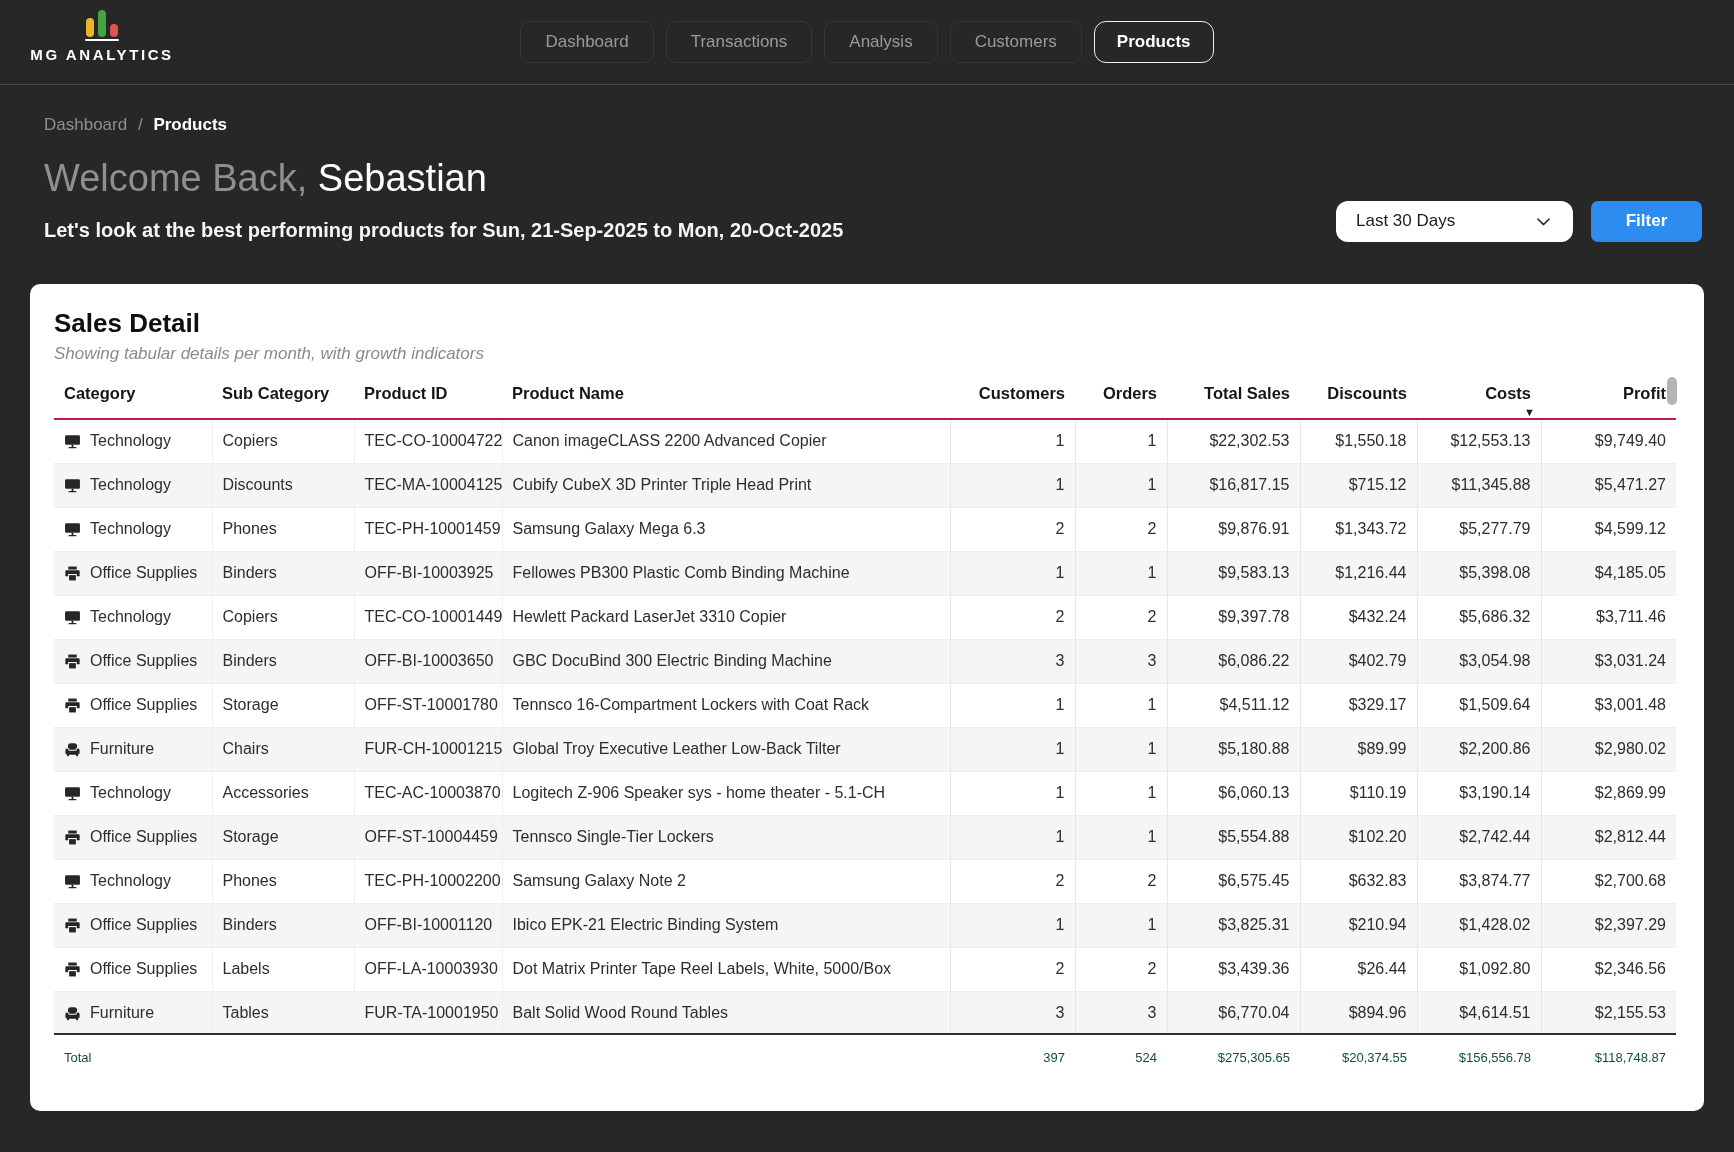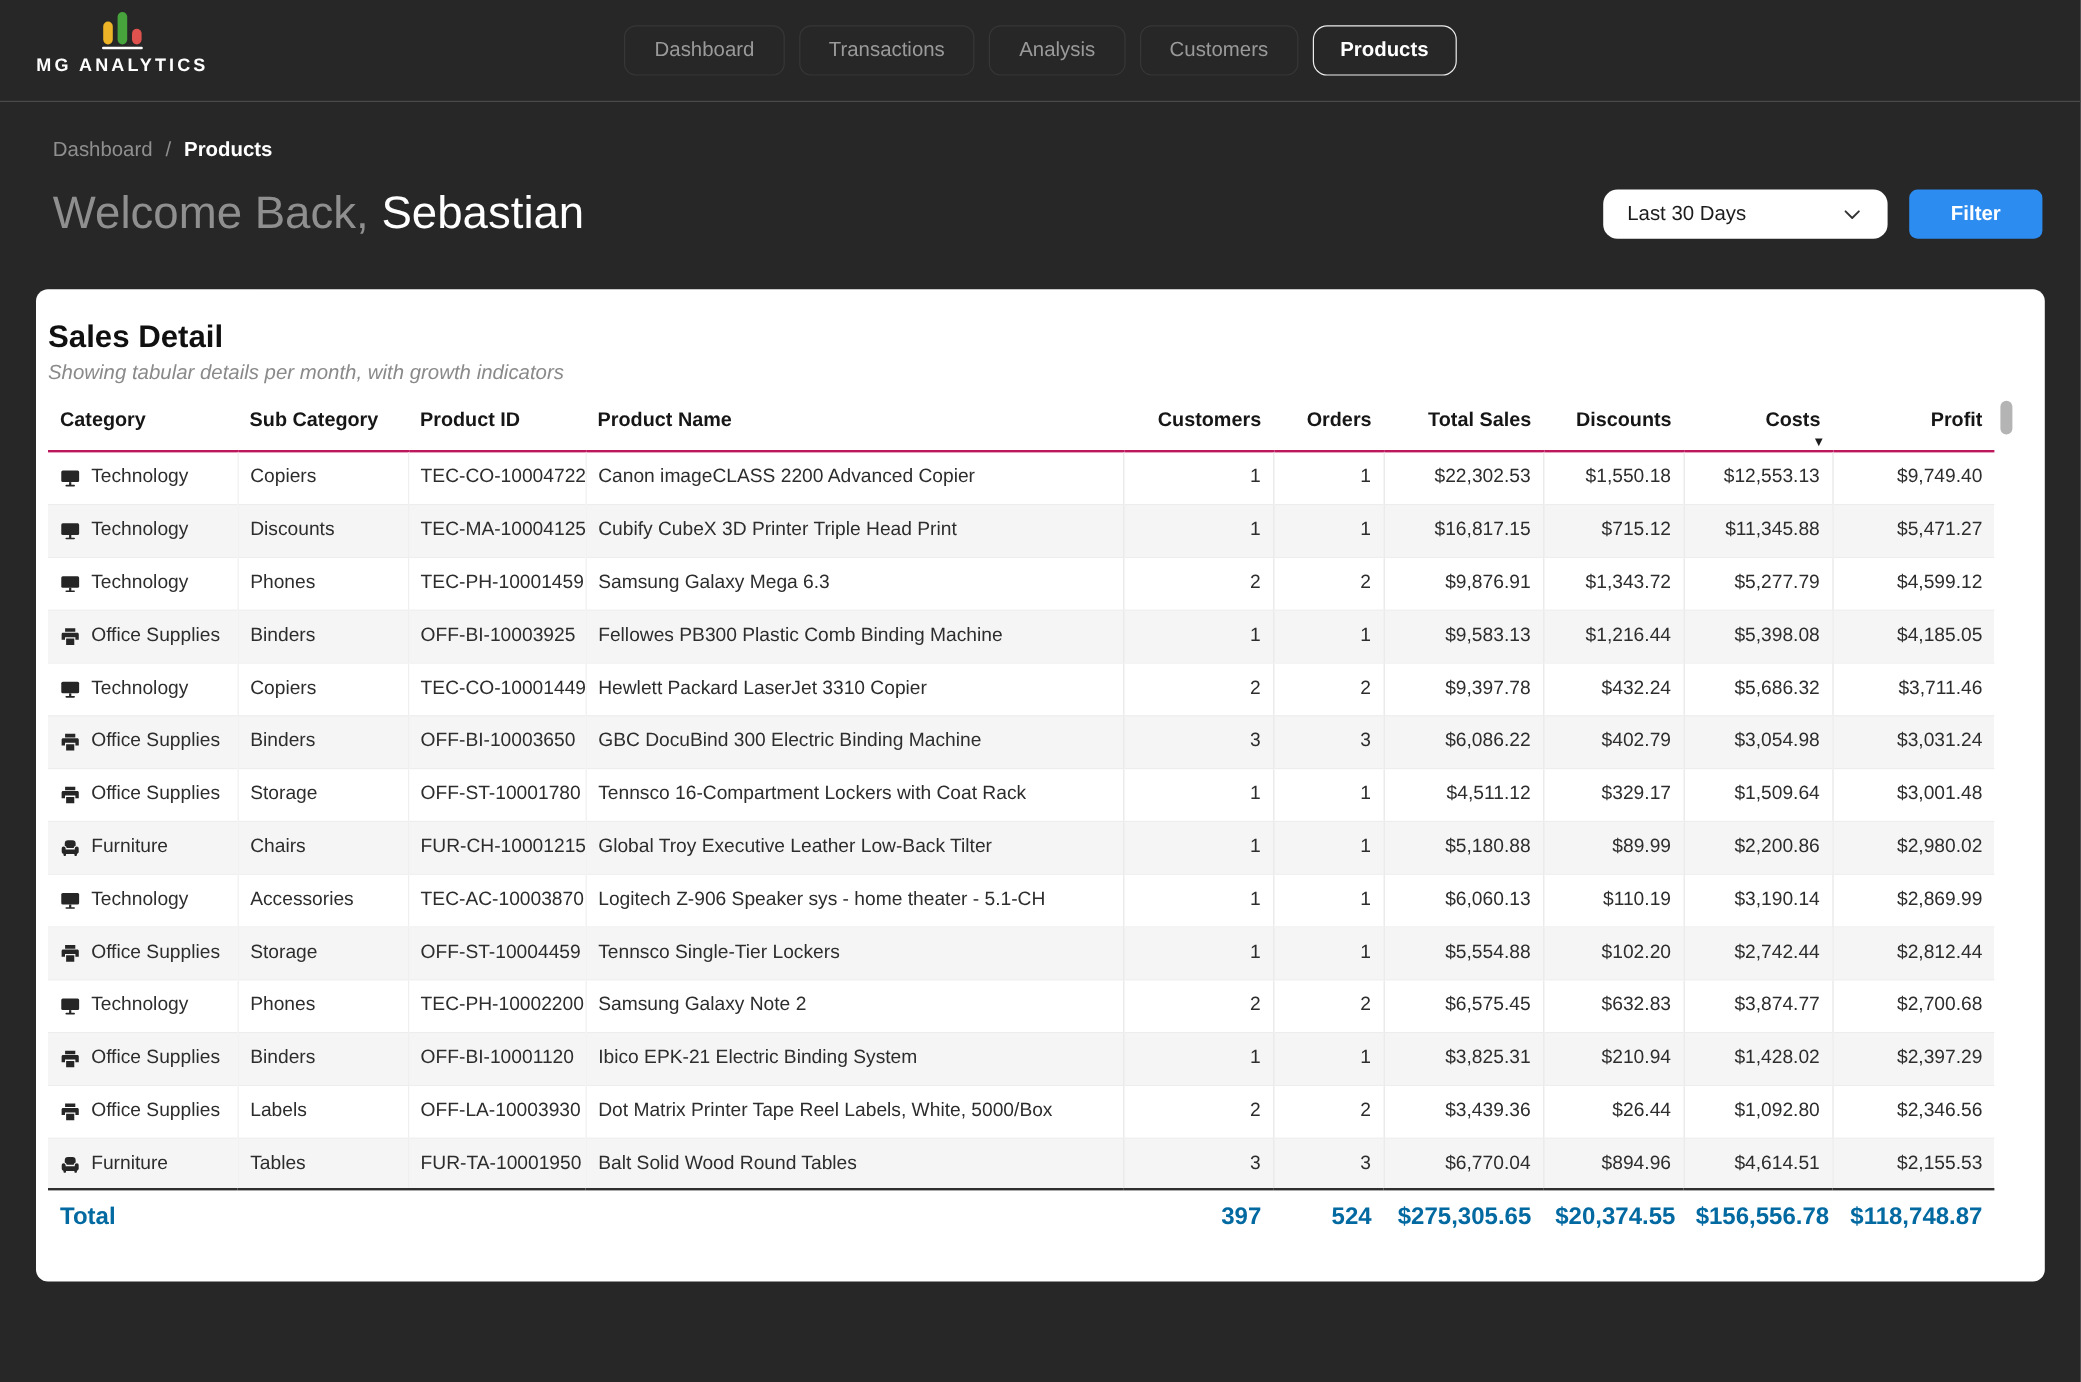--- a/index.html
+++ b/index.html
@@ -33,40 +33,40 @@
   .hero .name{color:#fff;font-weight:400}
   .hero .subtitle{color:#f5f5f5;font-size:20px;font-weight:600;margin:18px 0 2px}
   .controls{display:flex;gap:18px;align-items:center;margin-bottom:2px}
   .range{width:237px;height:41px;background:#fff;border:none;border-radius:12px;display:flex;align-items:center;
     justify-content:space-between;padding:0 20px;font-family:inherit;font-size:17px;color:#1c1c1c;cursor:pointer}
   .range svg{width:19px;height:19px}
   .filter{width:111px;height:41px;background:#2D8CF0;color:#fff;border:none;border-radius:7px;
     font-family:inherit;font-size:17px;font-weight:600;cursor:pointer}
   
   .card{position:relative;margin:40px 30px 0;background:#fff;border-radius:10px;height:827px;
-    padding:24px 10px 0;box-sizing:border-box}
+    padding:24px 24px 0;box-sizing:border-box}
   .card h2{margin:0;font-size:26px;font-weight:bold;color:#101010}
   .card .card-sub{margin:5px 0 0;font-size:17px;font-style:italic;color:#8a8a8a}
   .table-wrap{margin-top:12px;height:657px;overflow:hidden}
   table{border-collapse:collapse;table-layout:fixed;width:1622px}
   th{font-size:16.5px;font-weight:bold;color:#161616;text-align:left;padding:8px 10px 15px;
     position:relative;border-bottom:2px solid #be185d;white-space:nowrap}
   th.num{text-align:right}
   th .sort{position:absolute;right:6px;bottom:0;font-size:11px;color:#1d1d1d;line-height:1}
   td{font-size:16px;color:#2d2d2d;padding:0 10px;height:43px;white-space:nowrap;overflow:hidden;
     border-top:1px solid #ededed}
   td + td{border-left:1px solid #efefef}
   td.num{text-align:right;border-left:1px solid #e7e7e7;font-variant-numeric:tabular-nums}
   tbody tr:first-child td{border-top:none}
   tbody tr:nth-child(even){background:#f5f5f6}
   .cat{display:flex;align-items:center;gap:9px}
   .cat .cat-icon{display:inline-flex;width:17px;height:17px;color:#262626;flex:none}
   .cat .cat-icon svg{width:100%;height:100%}
   .total-table{border-top:2px solid #2f2f2f}
-  .total-table td{font-weight:bold;border:none;height:46px;font-size:20px;color:#0369a1}
+  .total-table td{font-weight:normal;border:none;height:46px;font-size:13px;color:#14532d}
   .scroll-thumb{position:absolute;top:93px;right:27px;width:10px;height:28px;border-radius:5px;background:#b4b4b4;cursor:pointer}
 </style>
 </head>
 <body style="background: rgb(39, 39, 39);">
 
 <header class="topbar">
   <div class="logo">
     <div class="logo-bars">
       <span class="bar y" style="background: rgb(237, 180, 39);"></span>
       <span class="bar g" style="background: rgb(71, 163, 60);"></span>
@@ -89,20 +89,21 @@
   <span class="sep">/</span>
   <span class="cur">Products</span>
 </div>
 
 <div class="hero">
   <div>
     <h1>
       <span class="greet">Welcome Back,</span>
       <span class="name">Sebastian</span>
     </h1>
+    <p class="subtitle">Let's look at the best performing products for Sun, 21-Sep-2025 to Mon, 20-Oct-2025</p>
   </div>
   <div class="controls">
     <button class="range">
       <span>Last 30 Days</span>
       <span style="display:inline-flex">
         <svg viewBox="0 0 24 24" fill="none" stroke="#333" stroke-width="2" stroke-linecap="round" stroke-linejoin="round" width="19" height="19">
             <path d="M5 9l7 7 7-7"></path>
           </svg>
       </span>
     </button>

